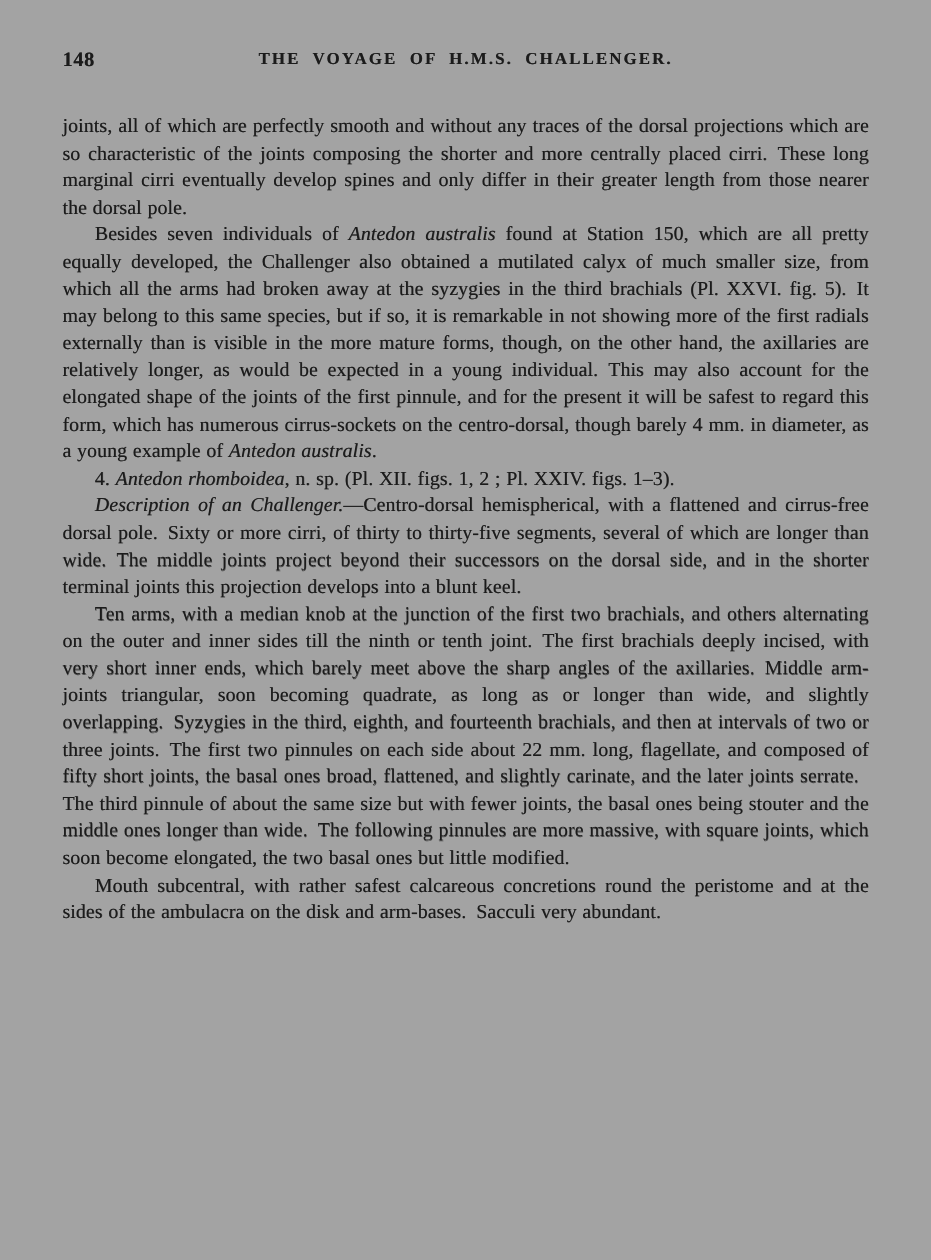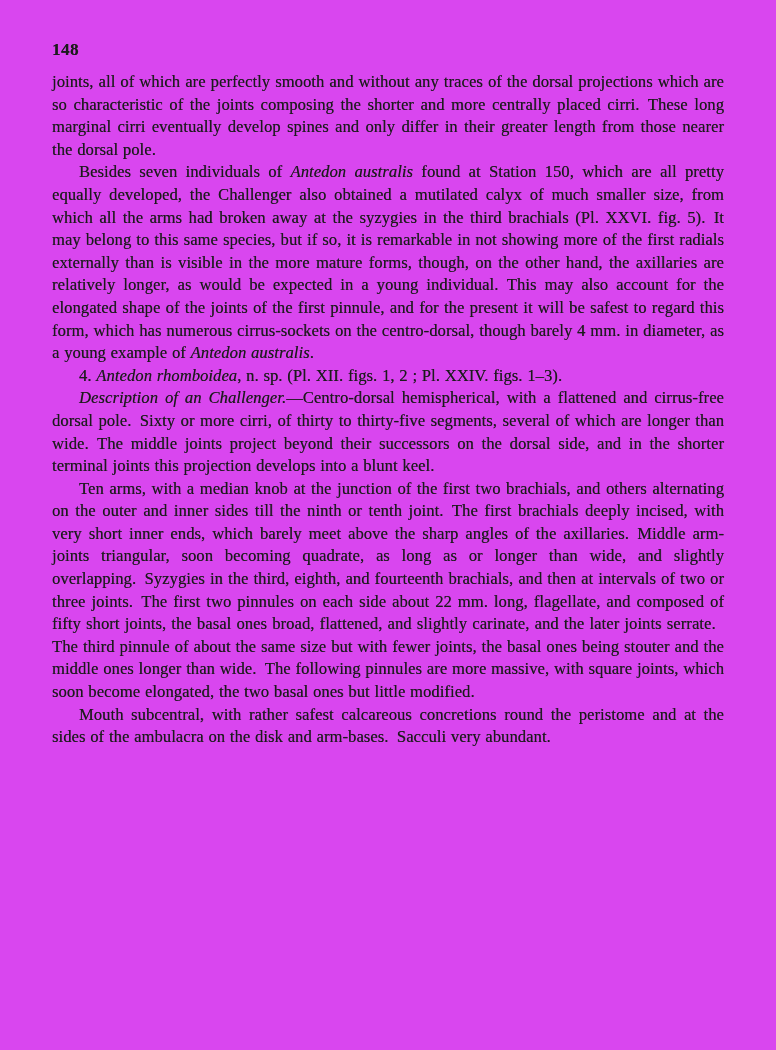--- a/index.html
+++ b/index.html
@@ -6,42 +6,42 @@
   body {
     width: 776px; height: 1050px;
     background: #ffffff;
     font-family: "Liberation Serif", serif;
     color: #1b1b1b;
   }
   .page {
     position: relative;
     width: 776px; height: 1050px;
     overflow: hidden;
-    background: #d946ef;
+    background: #a3a3a3;
   }
   .page-header {
     position: absolute;
     top: 40px; left: 52px; right: 52px;
     height: 22px;
   }
   .page-num {
     position: absolute; left: 0; top: 0;
     font-size: 17px; font-weight: 700; letter-spacing: 0.5px;
     text-shadow: 0.3px 0.2px 0 rgba(27,27,27,0.7);
   }
   .running-title {
     position: absolute; left: 0; right: 0; top: 2px;
     text-align: center;
     font-size: 14px; font-weight: 700;
     letter-spacing: 1.8px; word-spacing: 5px;
     text-shadow: 0.3px 0.2px 0 rgba(27,27,27,0.7);
   }
   .body-text {
     position: absolute;
-    top: 71px; left: 52px; width: 672px;
+    top: 94px; left: 52px; width: 672px;
     font-size: 16.5px; line-height: 22.6px;
     text-align: justify;
     letter-spacing: 0.1px; word-spacing: 0.5px;
     text-shadow: 0.3px 0.2px 0 rgba(27,27,27,0.65);
   }
   .body-text p { margin: 0; text-indent: 27px; }
   .body-text p.noindent { text-indent: 0; }
   .body-text p.heading { }
   .body-text p.formula { margin-top: 9px; margin-bottom: 9px; }
   .it { font-style: italic; }
@@ -53,20 +53,21 @@
   .frac .num { display: block; padding: 0 4px 2px 4px; }
   .frac .den { display: block; border-top: 1.2px solid #1b1b1b; padding: 2px 4px 0 4px; }
 </style>
 </head>
 <body>
 
 <div class="page">
 
   <div class="page-header">
     <span class="page-num">148</span>
+    <span class="running-title">THE VOYAGE OF H.M.S. CHALLENGER.</span>
   </div>
 
   <div class="body-text">
     <p class="noindent"><span>joints, all of which are perfectly smooth and without any traces of the dorsal projections which are so characteristic of the joints composing the shorter and more centrally placed cirri. These long marginal cirri eventually develop spines and only differ in their greater length from those nearer the dorsal pole.</span></p>
     <p><span>Besides seven individuals of </span><span class="it">Antedon australis</span><span> found at Station 150, which are all pretty equally developed, the Challenger also obtained a mutilated calyx of much smaller size, from which all the arms had broken away at the syzygies in the third brachials (Pl. XXVI. fig. 5). It may belong to this same species, but if so, it is remarkable in not showing more of the first radials externally than is visible in the more mature forms, though, on the other hand, the axillaries are relatively longer, as would be expected in a young individual. This may also account for the elongated shape of the joints of the first pinnule, and for the present it will be safest to regard this form, which has numerous cirrus-sockets on the centro-dorsal, though barely 4 mm. in diameter, as a young example of </span><span class="it">Antedon australis</span><span>.</span></p>
     <p class="heading"><span>4. </span><span class="it">Antedon rhomboidea</span><span>, n. sp. (Pl. XII. figs. 1, 2 ; Pl. XXIV. figs. 1–3).</span></p>
     <p><span class="it">Description of an Challenger.</span><span>—Centro-dorsal hemispherical, with a flattened and cirrus-free dorsal pole. Sixty or more cirri, of thirty to thirty-five segments, several of which are longer than wide. The middle joints project beyond their successors on the dorsal side, and in the shorter terminal joints this projection develops into a blunt keel.</span></p>
     <p><span>Ten arms, with a median knob at the junction of the first two brachials, and others alternating on the outer and inner sides till the ninth or tenth joint. The first brachials deeply incised, with very short inner ends, which barely meet above the sharp angles of the axillaries. Middle arm-joints triangular, soon becoming quadrate, as long as or longer than wide, and slightly overlapping. Syzygies in the third, eighth, and fourteenth brachials, and then at intervals of two or three joints. The first two pinnules on each side about 22 mm. long, flagellate, and composed of fifty short joints, the basal ones broad, flattened, and slightly carinate, and the later joints serrate. The third pinnule of about the same size but with fewer joints, the basal ones being stouter and the middle ones longer than wide. The following pinnules are more massive, with square joints, which soon become elongated, the two basal ones but little modified.</span></p>
     <p><span>Mouth subcentral, with rather safest calcareous concretions round the peristome and at the sides of the ambulacra on the disk and arm-bases. Sacculi very abundant.</span></p>
   </div>

